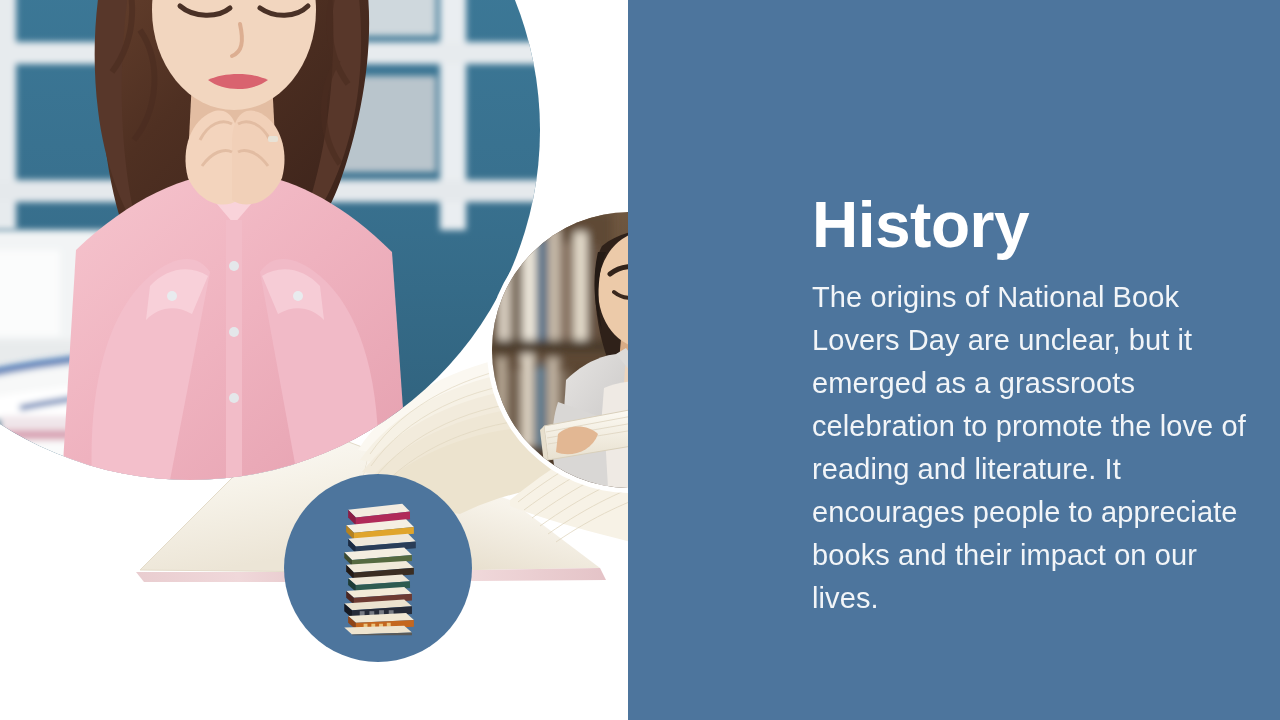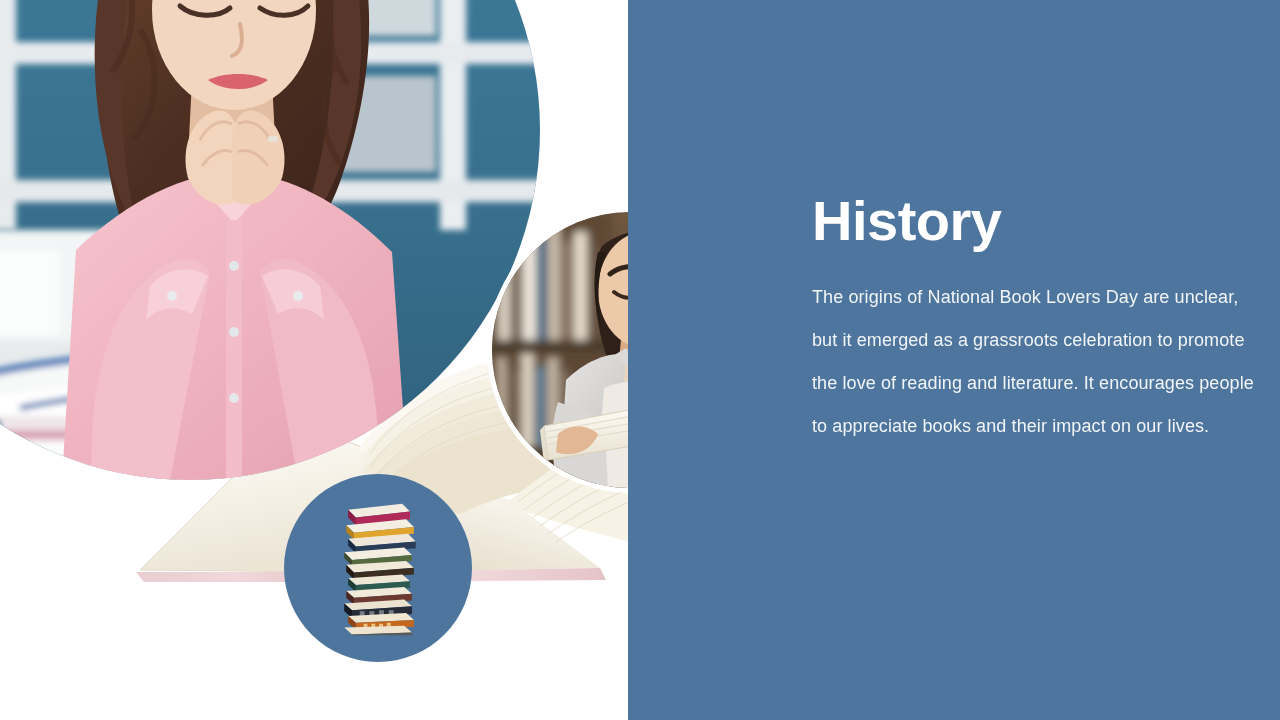--- a/index.html
+++ b/index.html
@@ -20,32 +20,32 @@
   #right-panel {
     position:absolute;
     left:628px; top:0;
     width:652px; height:720px;
     background:#4d759d;
     overflow:hidden;
   }
   #panel-title {
     position:absolute;
     left:184px; top:192px;
-    font-size:56px;
+    font-size:64px;
     font-weight:bold;
     color:#ffffff;
     letter-spacing:-0.5px;
     line-height:1.05;
     white-space:nowrap;
   }
   #panel-body {
     position:absolute;
     left:184px; top:276px;
     width:446px;
-    font-size:18px;
+    font-size:29px;
     font-weight:400;
     color:#f2f5f8;
     line-height:43px;
     letter-spacing:0.1px;
   }
 
   
   #left-art {
     position:absolute;
     left:0; top:0;

